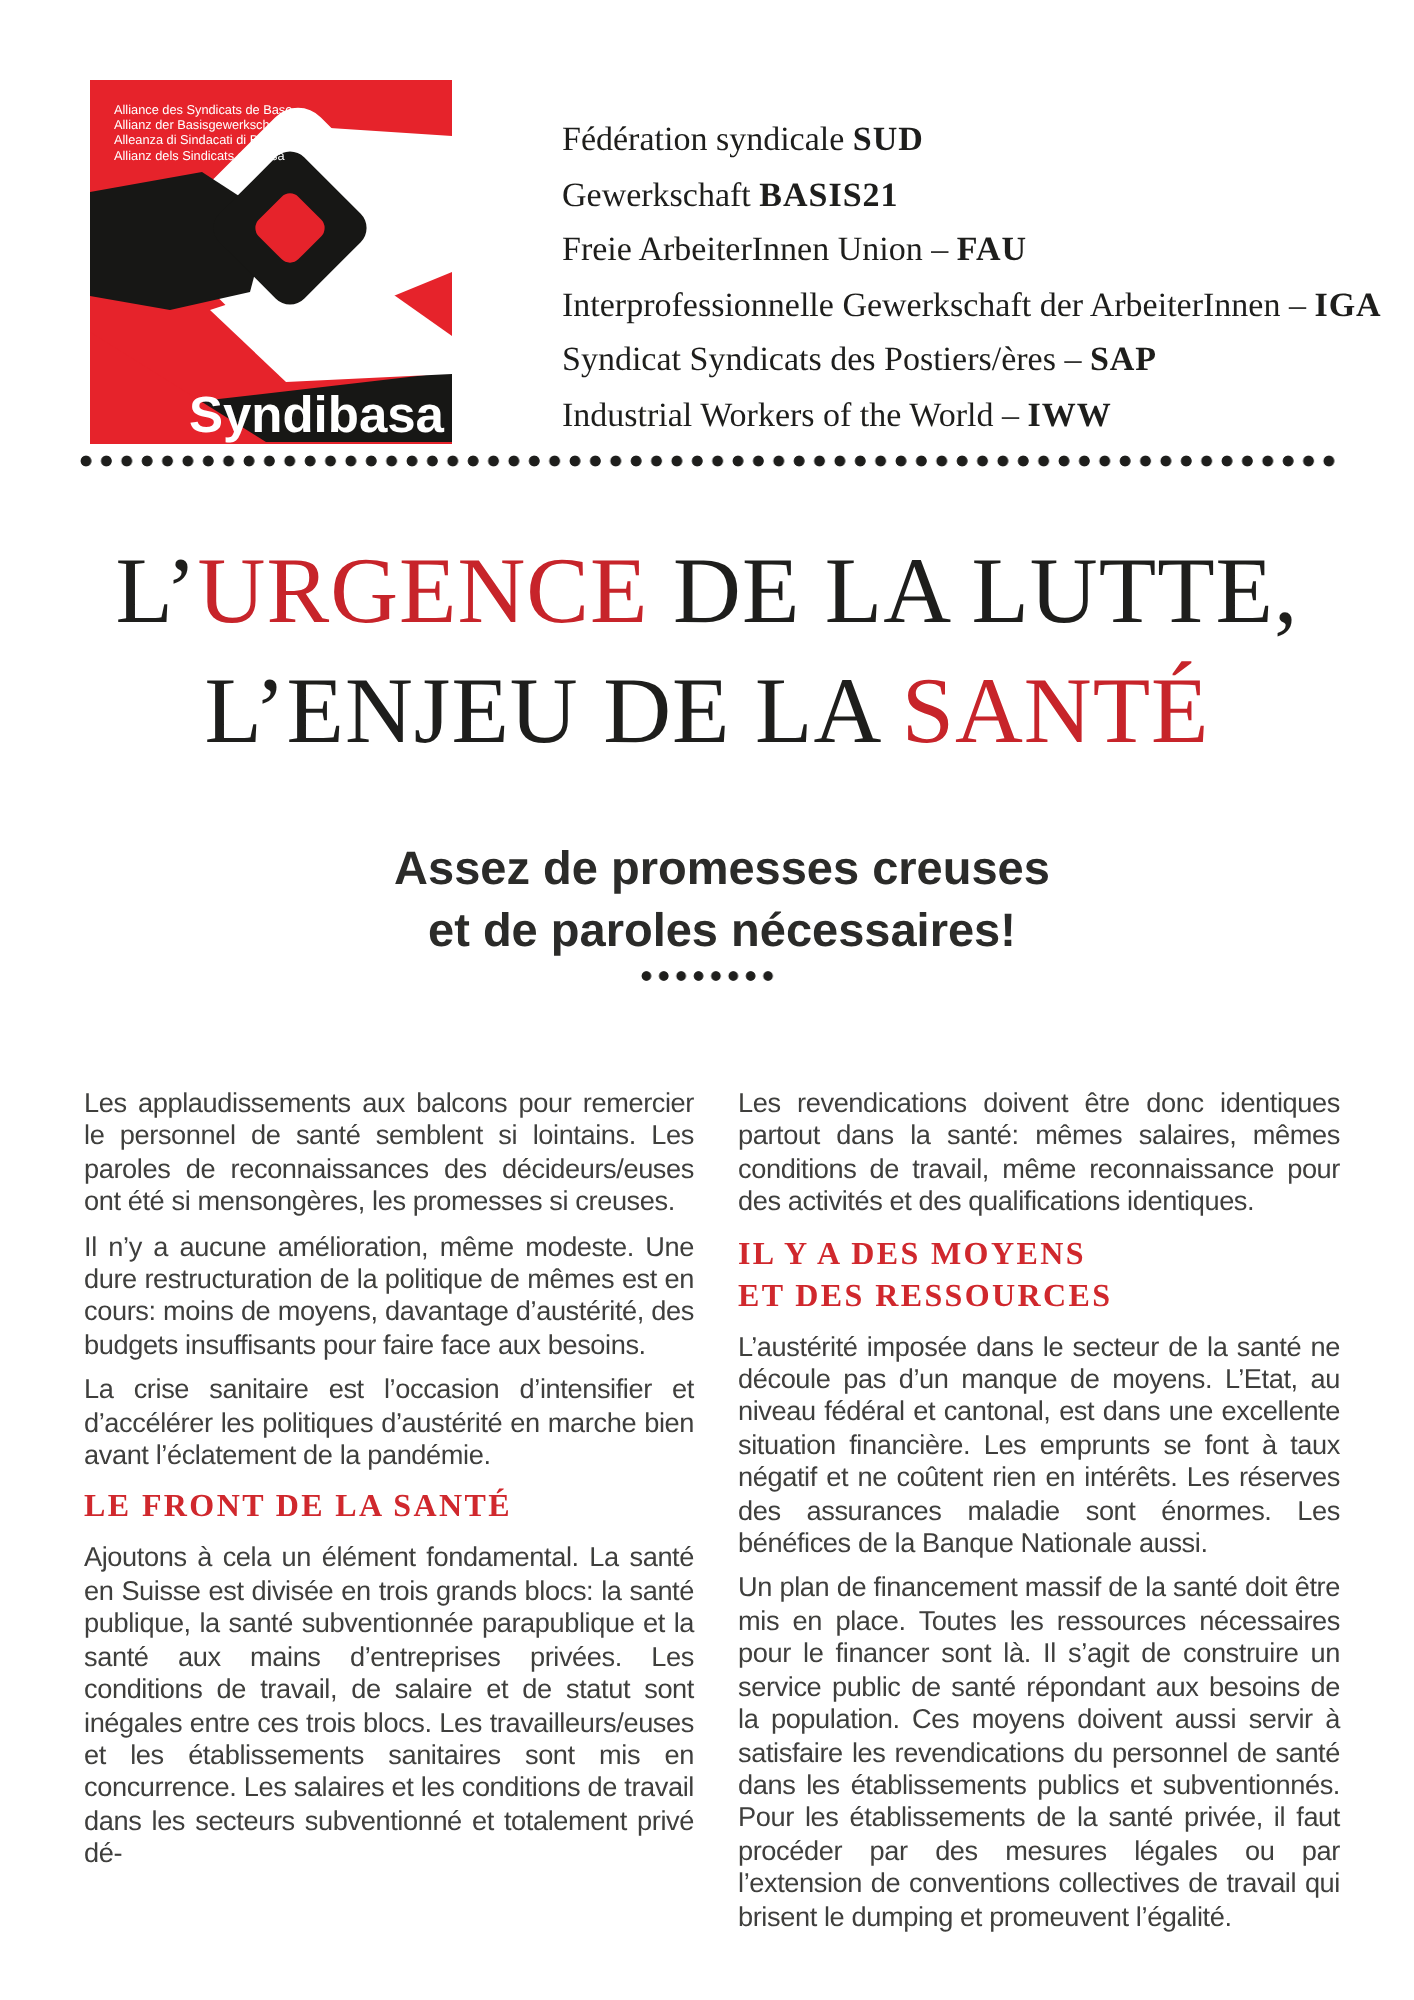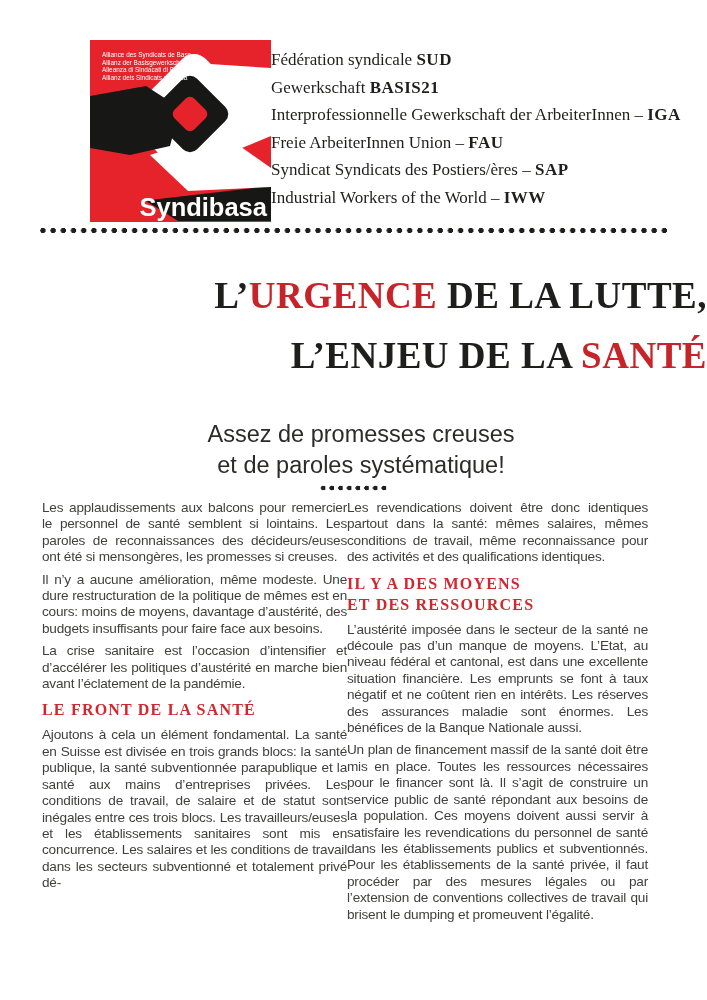--- a/index.html
+++ b/index.html
@@ -15,60 +15,60 @@
   .page{
     position:relative;
     width:707px;height:1000px;
     background:var(--paper);
     margin:0 auto;
     overflow:hidden;
     font-family:"Liberation Sans",sans-serif;
   }
   
   .logo{
-    position:absolute;left:45px;top:40px;width:181px;height:182px;margin-left:45px;
+    position:absolute;left:45px;top:40px;width:181px;height:182px;
   }
   .org-list{
-    position:absolute;left:265px;top:40px;margin:6px;padding:0;list-style:none;
+    position:absolute;left:265px;top:40px;margin:16px;padding:0;list-style:none;
     font-family:"Liberation Serif",serif;
     font-size:17px;line-height:27.6px;color:var(--ink);white-space:nowrap;
   }
   .org-acronym{font-weight:700;letter-spacing:.5px;}
   .dotted-rule{
     position:absolute;left:40px;top:227px;width:629px;height:7px;
     background:radial-gradient(circle at 3px 3.5px,var(--ink) 2.5px,transparent 2.9px) repeat-x;
     background-size:10.2px 7px;
   }
   
   .page-title{
     position:absolute;top:266px;left:0;right:0;
-    text-align:right;
+    text-align:center;
     font-family:"Liberation Serif",serif;
-    font-weight:700;
-    font-size:37px;line-height:60px;letter-spacing:.5px;
+    font-weight:400;
+    font-size:47px;line-height:60px;letter-spacing:.5px;
     color:var(--ink);
   }
   .page-title .red{color:var(--title-red);}
   
   .subtitle{
     position:absolute;top:419px;left:15px;right:0;
     text-align:center;
-    font-weight:400;font-size:23.5px;line-height:30.5px;
+    font-weight:700;font-size:23.5px;line-height:30.5px;
     color:#2b2b29;
   }
   .subtitle-dots{
     position:absolute;top:485px;left:50%;transform:translateX(-50%);
     width:67px;height:6px;
     background:radial-gradient(circle at 2.7px 3px,var(--ink) 2.2px,transparent 2.6px) repeat-x;
     background-size:8.7px 6px;
   }
   
   .body-columns{
-    position:absolute;top:500px;left:42px;width:628px;
-    display:flex;
+    position:absolute;top:544px;left:42px;width:628px;
+    display:flex;gap:22px;
   }
   .col{width:305px;}
   .col.right{width:301px;}
   .col p{
     margin:0 0 6px 0;
     font-size:13.6px;line-height:16.4px;letter-spacing:-.2px;
     text-align:justify;
     color:var(--body-ink);
   }
   .col h3{
@@ -112,36 +112,36 @@
         <text x="12" y="39.8">Allianz dels Sindicats da Basa</text>
       </g>
 
       <text x="177" y="176" text-anchor="end" fill="#ffffff" font-family="Liberation Sans, sans-serif" font-size="25.5" font-weight="700">Syndibasa</text>
     </svg>
   </div>
 
   <ul class="org-list" id="org-list">
       <li><span>Fédération syndicale </span><span class="org-acronym">SUD</span></li>
       <li><span>Gewerkschaft </span><span class="org-acronym">BASIS21</span></li>
+      <li><span>Freie ArbeiterInnen Union – </span><span class="org-acronym">FAU</span></li>
       <li><span>Interprofessionnelle Gewerkschaft der ArbeiterInnen – </span><span class="org-acronym">IGA</span></li>
-      <li><span>Freie ArbeiterInnen Union – </span><span class="org-acronym">FAU</span></li>
       <li><span>Syndicat Syndicats des Postiers/ères – </span><span class="org-acronym">SAP</span></li>
       <li><span>Industrial Workers of the World – </span><span class="org-acronym">IWW</span></li>
     </ul>
 
   <div class="dotted-rule"></div>
 
   <div class="page-title">
     <div id="title-line-1"><span class="">L’</span><span class="red">URGENCE</span><span class=""> DE LA LUTTE,</span></div>
     <div id="title-line-2"><span class="">L’ENJEU DE LA </span><span class="red">SANTÉ</span></div>
   </div>
 
   <div class="subtitle">
     <div>Assez de promesses creuses</div>
-    <div>et de paroles systématique!</div>
+    <div>et de paroles nécessaires!</div>
   </div>
   <div class="subtitle-dots"></div>
 
   <div class="body-columns">
     <div class="col left" id="col-left">
         <p>Les applaudissements aux balcons pour remercier le personnel de santé semblent si lointains. Les paroles de reconnaissances des décideurs/euses ont été si mensongères, les promesses si creuses.</p>
         <p>Il n’y a aucune amélioration, même modeste. Une dure restructuration de la politique de mêmes est en cours: moins de moyens, davantage d’austérité, des budgets insuffisants pour faire face aux besoins.</p>
         <p>La crise sanitaire est l’occasion d’intensifier et d’accélérer les politiques d’austérité en marche bien avant l’éclatement de la pandémie.</p>
         <h3>LE FRONT DE LA SANTÉ</h3>
         <p>Ajoutons à cela un élément fondamental. La santé en Suisse est divisée en trois grands blocs: la santé publique, la santé subventionnée parapublique et la santé aux mains d’entreprises privées. Les conditions de travail, de salaire et de statut sont inégales entre ces trois blocs. Les travailleurs/euses et les établissements sanitaires sont mis en concurrence. Les salaires et les conditions de travail dans les secteurs subventionné et totalement privé dé-</p>

